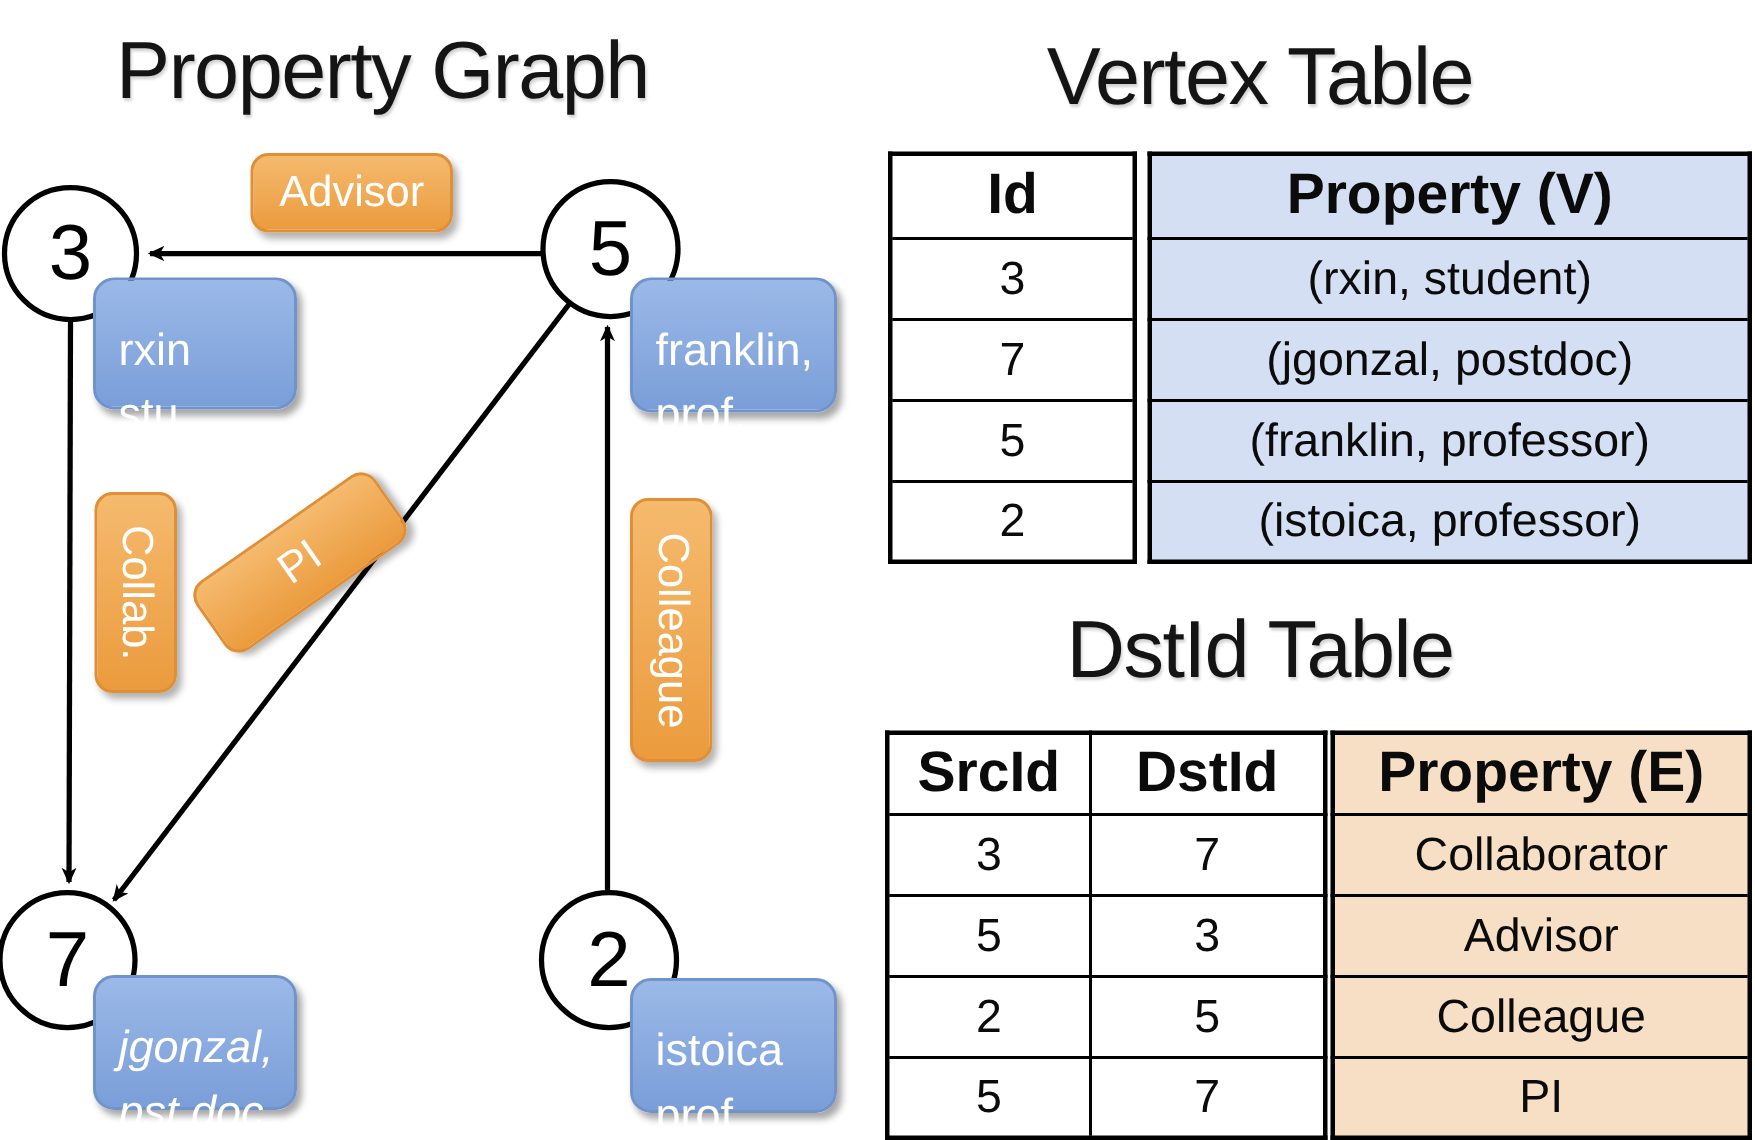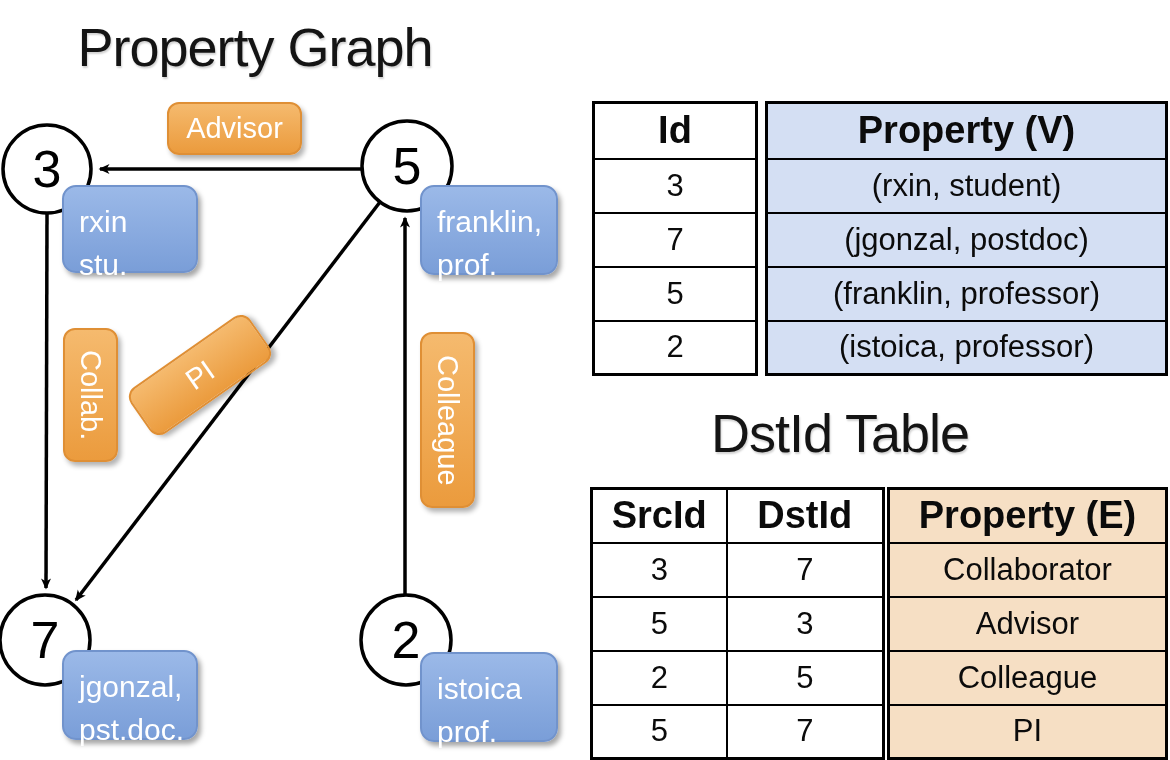--- a/index.html
+++ b/index.html
@@ -17,21 +17,21 @@
   svg.graph-layer { position:absolute; left:0; top:0; width:1170px; height:760px; }
 
   .node-num { position:absolute; width:90px; height:90px; display:flex;
               align-items:center; justify-content:center; font-size:52px;
               color:#000; font-weight:400; }
 
   .vlabel { position:absolute; border-radius:14px; color:#fff;
             background:linear-gradient(#9bb9e8, #7a9ed8);
             border:2px solid #7193cc;
             box-shadow:3px 4px 5px rgba(0,0,0,0.35);
-            font-size:30px; line-height:1.42; padding:14px 15px; }
+            font-size:30px; line-height:1.42; padding:26px 15px; }
 
   .elabel { position:absolute; border-radius:12px; color:#fff;
             background:linear-gradient(#f5ba6e, #eb9b3d);
             border:2px solid #df8f35;
             box-shadow:3px 4px 5px rgba(0,0,0,0.3);
             display:flex; align-items:center; justify-content:center;
             font-size:29px; }
   .elabel.vert { writing-mode:vertical-rl; }
   #pi-label { transform:rotate(-35deg); }
 
@@ -43,20 +43,21 @@
   td { font-size:31px; font-weight:400; height:54px; }
   .blue-col  th, .blue-col td  { background:#d4dff3; }
   .tan-col   th, .tan-col td   { background:#f6dfc4; }
 </style>
 </head>
 <body>
 
 <div class="stage">
 
   <div class="title" id="graph-title">Property Graph</div>
+  <div class="title" id="vertex-title">Vertex Table</div>
   <div class="title" id="edge-title">DstId Table</div>
 
   <svg class="graph-layer" viewBox="0 0 1170 760">
     <defs>
       <marker id="arrow" markerWidth="13" markerHeight="13" refX="9.5" refY="5" orient="auto" markerUnits="userSpaceOnUse">
         <path d="M0,0 L11,5 L0,10 L3,5 Z" fill="#000"></path>
       </marker>
     </defs>
 
     <line x1="362" y1="169" x2="100" y2="169" stroke="#000" stroke-width="3.5" marker-end="url(#arrow)"></line>
@@ -76,21 +77,21 @@
   <div class="node-num" style="left:361px; top:595px;">2</div>
 
   <div class="vlabel" style="left:62px; top:185px; width:136px; height:88px;">
     <div>rxin</div>
     <div>stu.</div>
   </div>
   <div class="vlabel" style="left:420px; top:185px; width:138px; height:90px;">
     <div>franklin,</div>
     <div>prof.</div>
   </div>
-  <div class="vlabel" style="left:62px; top:650px; width:136px; height:90px;">
+  <div class="vlabel" style="left:62px; top:650px; width:136px; height:90px;font-style:italic;">
     <div>jgonzal,</div>
     <div>pst.doc.</div>
   </div>
   <div class="vlabel" style="left:420px; top:652px; width:138px; height:90px;">
     <div>istoica</div>
     <div>prof.</div>
   </div>
 
   <div class="elabel" id="advisor-label" style="left:167px; top:102px; width:135px; height:53px;">Advisor</div>
   <div class="elabel vert" id="collab-label" style="left:63px; top:328px; width:55px; height:134px;">Collab.</div>

